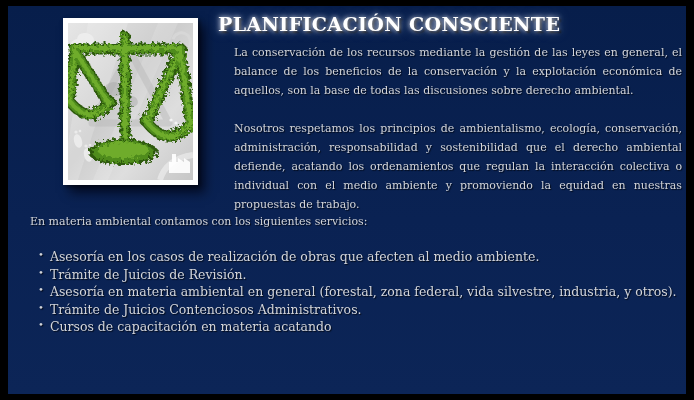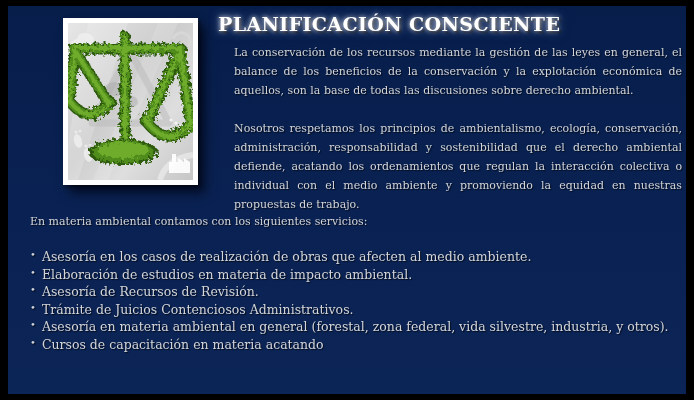--- a/index.html
+++ b/index.html
@@ -29,21 +29,21 @@
     margin:0 0 19px 16px;font-size:11px;line-height:19px;text-align:justify;
     text-shadow:1px 1px 1px rgba(0,0,0,.7);
   }
   .services{
     position:absolute;left:22px;top:207px;width:652px;color:#d3d5da;
   }
   .services-intro{
     margin:0 0 17px 0;font-size:11px;line-height:17px;
     text-shadow:1px 1px 1px rgba(0,0,0,.7);
   }
-  ul.svc{list-style:none;margin:0;padding:0;font-size:12.5px;line-height:15.5px;}
+  ul.svc{list-style:none;margin:8px;padding:0;font-size:12.5px;line-height:15.5px;}
   ul.svc li{white-space:nowrap;text-shadow:1px 1px 1px rgba(0,0,0,.7);}
   ul.svc .bullet{display:inline-block;margin-right:6px;font-size:10px;vertical-align:3px;}
 </style>
 </head>
 <body>
 
 <div class="stage">
   <div class="panel">
 
     <div class="photo">
@@ -144,22 +144,21 @@
     <div class="textcol">
       <h1 class="title">PLANIFICACIÓN CONSCIENTE</h1>
       <p class="para">La conservación de los recursos mediante la gestión de las leyes en general, el balance de los beneficios de la conservación y la explotación económica de aquellos, son la base de todas las discusiones sobre derecho ambiental.</p>
       <p class="para">Nosotros respetamos los principios de ambientalismo, ecología, conservación, administración, responsabilidad y sostenibilidad que el derecho ambiental defiende, acatando los ordenamientos que regulan la interacción colectiva o individual con el medio ambiente y promoviendo la equidad en nuestras propuestas de trabajo.</p>
     </div>
 
     <div class="services">
       <p class="services-intro">En materia ambiental contamos con los siguientes servicios:</p>
       <ul class="svc">
         <li><span class="bullet">•</span><span>Asesoría en los casos de realización de obras que afecten al medio ambiente.</span></li>
-        <li><span class="bullet">•</span><span>Elaboración de estudios en materia de impacto ambiental.</span></li>
-        <li><span class="bullet">•</span><span>Asesoría de Recursos de Revisión.</span></li>
+        <li><span class="bullet">•</span><span>Trámite de Juicios de Revisión.</span></li>
+        <li><span class="bullet">•</span><span>Asesoría en materia ambiental en general (forestal, zona federal, vida silvestre, industria, y otros).</span></li>
         <li><span class="bullet">•</span><span>Trámite de Juicios Contenciosos Administrativos.</span></li>
-        <li><span class="bullet">•</span><span>Asesoría en materia ambiental en general (forestal, zona federal, vida silvestre, industria, y otros).</span></li>
         <li><span class="bullet">•</span><span>Cursos de capacitación en materia acatando</span></li>
       </ul>
     </div>
 
   </div>
 </div>
 
 </body></html>

